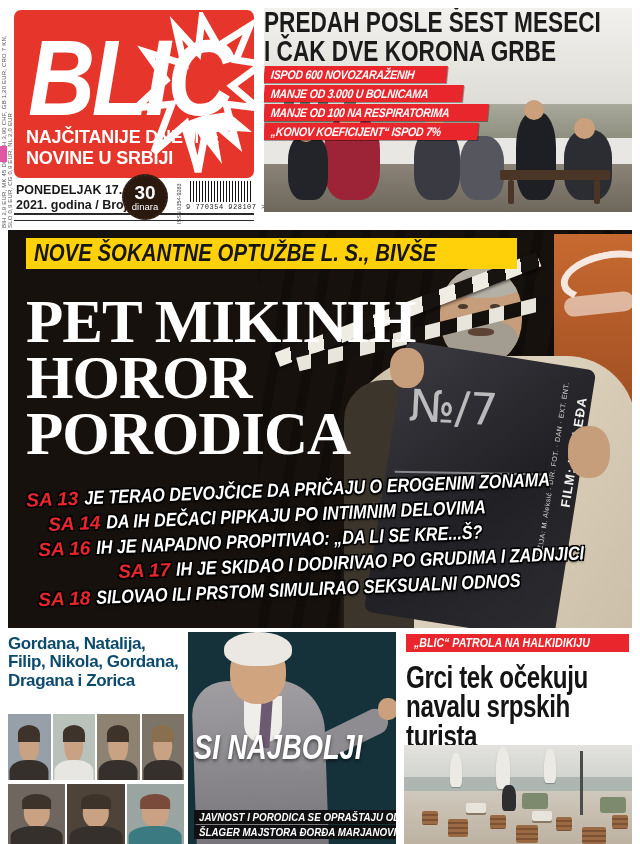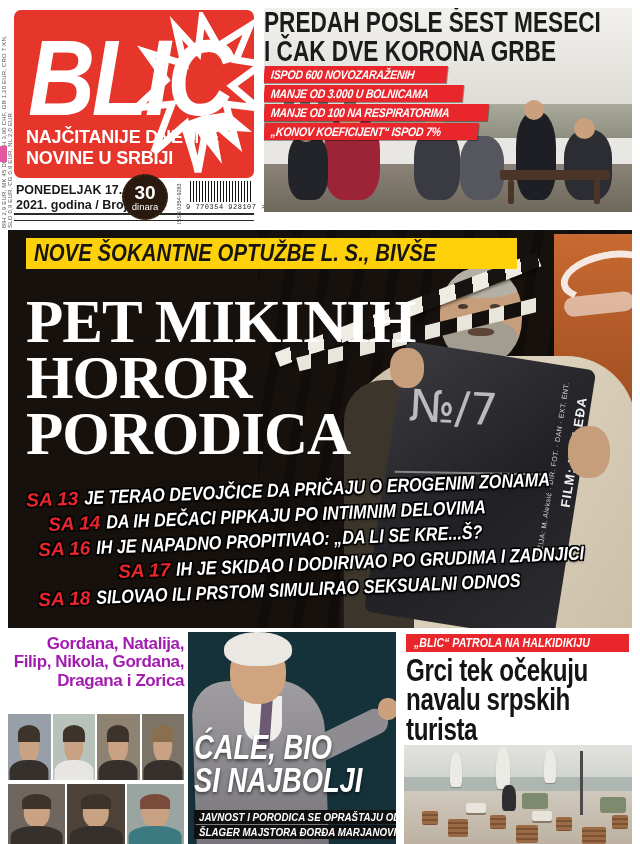--- a/index.html
+++ b/index.html
@@ -89,21 +89,21 @@
   .rules{left:4px;top:248px;z-index:9;width:616px;}
   .rule-line{position:relative;margin-bottom:3px;transform:rotate(-2.3deg);white-space:nowrap;
              font-style:italic;font-weight:bold;font-size:19px;color:#fff;
              text-shadow:-1.5px -1.5px 0 #000,1.5px -1.5px 0 #000,-1.5px 1.5px 0 #000,1.5px 1.5px 0 #000,0 2px 3px rgba(0,0,0,.7);}
   .rule-age{color:#e8262c;padding-right:6px;
             text-shadow:-1.5px -1.5px 0 #000,1.5px -1.5px 0 #000,-1.5px 1.5px 0 #000,1.5px 1.5px 0 #000;}
 
   
   .pride{left:8px;top:632px;width:176px;height:212px;background:#fff;}
   .pride-title{color:#111;font-weight:bold;font-size:31px;line-height:1;}
-  .pride-names{margin-top:3px;text-align:right;font-weight:bold;font-size:17px;line-height:1.08;color:#a21caf;letter-spacing:-0.4px;}
+  .pride-names{margin-top:3px;text-align:left;font-weight:bold;font-size:17px;line-height:1.08;color:#0c4a6e;letter-spacing:-0.4px;}
   .prow{position:absolute;left:0;display:flex;gap:2px;width:176px;}
   .portrait{flex:1;position:relative;overflow:hidden;}
   .po-head{position:absolute;left:50%;top:22%;width:46%;height:52%;transform:translateX(-50%);
            border-radius:48%;background:#c9a183;}
   .po-body{position:absolute;left:50%;bottom:-8%;width:92%;height:38%;transform:translateX(-50%);
            border-radius:45% 45% 0 0;background:#35302c;}
   .po-hairf{position:absolute;left:50%;top:16%;width:52%;height:26%;transform:translateX(-50%);
             border-radius:50% 50% 0 0;background:#3d332b;}
 
   .farewell{left:188px;top:632px;width:208px;height:212px;overflow:hidden;
@@ -117,21 +117,21 @@
   .fw-head{position:absolute;left:42px;top:10px;width:56px;height:62px;border-radius:46%;background:#cfa47f;}
   .fw-hair{position:absolute;left:36px;top:0px;width:68px;height:34px;border-radius:50% 50% 42% 42%;background:#ebe8e3;}
   .fw-headline{position:absolute;left:6px;top:98px;color:#fff;font-style:italic;font-weight:bold;font-size:35px;line-height:0.95;
                text-shadow:0 2px 4px rgba(0,0,0,.55);z-index:4;}
   .fw-kicker{position:absolute;left:6px;top:178px;z-index:4;}
   .fw-kline{display:table;background:#101010;color:#fff;font-style:italic;font-weight:bold;font-size:11.5px;
             padding:1px 5px;margin-bottom:1px;}
 
   .greece{left:404px;top:632px;width:228px;height:212px;background:#fff;}
   .gr-kicker{display:table;background:#e8262c;color:#fff;font-style:italic;font-weight:bold;font-size:12.5px;
-             padding:2px 8px;margin:2px 0 4px 2px;}
+             padding:2px 8px;margin:2px 0 11px 2px;}
   .gr-headline{margin-left:2px;color:#141414;font-weight:bold;font-size:31px;line-height:0.95;letter-spacing:-0.5px;}
   .gr-photo{position:absolute;left:0;bottom:0;width:228px;height:99px;overflow:hidden;background:#d9d8d3;}
   .gr-sky{position:absolute;left:0;top:0;width:100%;height:38px;background:linear-gradient(#e3e2de,#cfd2cd);}
   .gr-sea{position:absolute;left:0;top:32px;width:100%;height:16px;background:#aeb6b2;}
   .gr-deck{position:absolute;left:0;top:46px;width:100%;height:53px;background:linear-gradient(#cfc8bc,#bdb2a2);}
   .umb{position:absolute;width:12px;height:34px;background:#eceae4;border-radius:45% 45% 20% 20%;box-shadow:0 1px 1px rgba(0,0,0,.25);}
   .chair{position:absolute;width:16px;height:14px;background:repeating-linear-gradient(#9a6a44 0 3px,#7c5232 3px 5px);border-radius:2px;}
   .table{position:absolute;width:20px;height:10px;background:#e8e4dc;border-radius:2px;box-shadow:0 2px 0 #8a7a64;}
   .gr-person{position:absolute;width:14px;height:26px;background:#2e2e30;border-radius:40% 40% 20% 20%;}
   .gr-pole{position:absolute;width:3px;height:64px;background:#4b4b4b;}
@@ -312,21 +312,20 @@
 
   <div class="abs farewell">
     <div class="fw-suit"></div>
     <div class="fw-arm"></div>
     <div class="fw-hand"></div>
     <div class="fw-shirt"></div>
     <div class="fw-tie"></div>
     <div class="fw-head"></div>
     <div class="fw-hair"></div>
     <div class="fw-headline">
-      <div><span class="cond">ĆALE, BIO</span></div>
       <div><span class="cond">SI NAJBOLJI</span></div>
     </div>
     <div class="fw-kicker">
       <div class="fw-kline">
           <span class="cond2">JAVNOST I PORODICA SE OPRAŠTAJU OD</span>
         </div>
       <div class="fw-kline">
           <span class="cond2">ŠLAGER MAJSTORA ĐORĐA MARJANOVIĆA</span>
         </div>
     </div>

